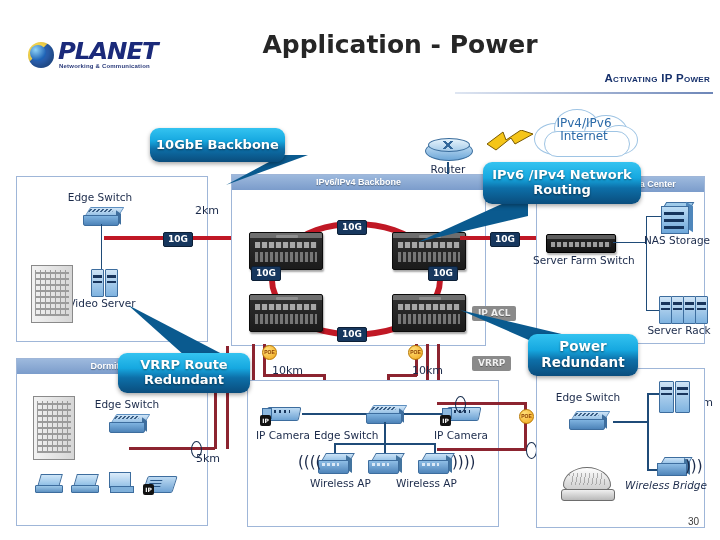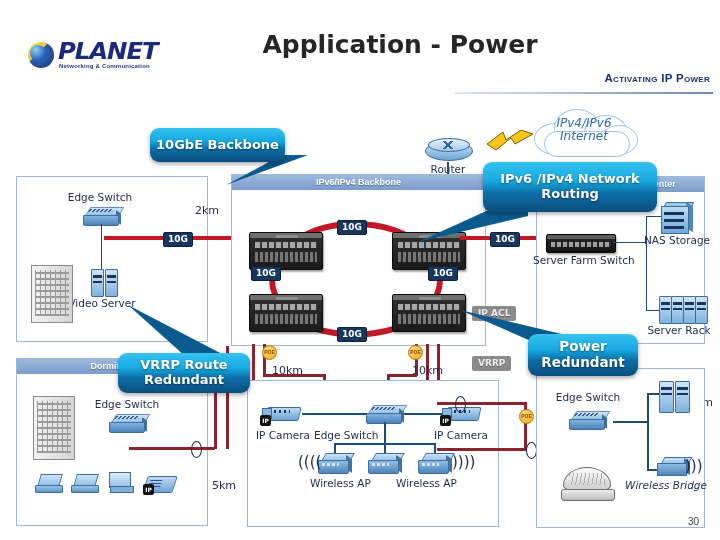--- a/index.html
+++ b/index.html
@@ -154,21 +154,21 @@
   .router .cyl{position:absolute;left:0;top:4px;width:46px;height:18px;border-radius:50%/50%;
     background:linear-gradient(180deg,#cfe7f8,#6ea7d8);border:1px solid #3a6d9d;}
   .router .top{position:absolute;left:3px;top:1px;width:40px;height:12px;border-radius:50%;
     background:linear-gradient(180deg,#e6f3fc,#a7ccea);border:1px solid #3a6d9d;}
   .router .arrows{position:absolute;left:11px;top:4px;width:24px;height:8px;
     background:
       linear-gradient(45deg,transparent 45%,#33679a 45% 55%,transparent 55%),
       linear-gradient(-45deg,transparent 45%,#33679a 45% 55%,transparent 55%);}
 
   
-  #cloud{left:528px;top:105px;width:112px;height:52px;font-style:italic;}
+  #cloud{left:528px;top:105px;width:112px;height:52px;}
   #cloud .c{position:absolute;background:#fff;border:1.5px solid #9ec4e4;border-radius:50%;}
   #cloud .t{position:absolute;left:0;top:12px;width:112px;text-align:center;
     font-size:12px;color:#2b6aa8;line-height:13px;z-index:3;font-family:"DejaVu Sans",sans-serif;}
 
   
   #bolt{left:487px;top:130px;width:46px;height:22px;}
 
   
   .link{position:absolute;background:#1f4b78;}
   .redlink{position:absolute;background:#c01825;}
@@ -350,21 +350,21 @@
         <div class="scr"></div>
         <div class="base"></div>
       </div>
     <div class="phone" style="left:128px;top:102px;"></div>
     <div class="ipbadge" style="left:126px;top:110px;">IP</div>
   </div>
 </div>
 
 <div class="maroon" style="left:129px;top:447px;width:86px;height:2.5px;"></div>
 <div class="oval" style="left:191px;top:441px;"></div>
-<div class="dist" style="left:212px;top:452px;margin-top:27px;">5km</div>
+<div class="dist" style="left:196px;top:452px;">5km</div>
 <div class="maroon" style="left:214px;top:355px;width:2.5px;height:94px;"></div>
 <div class="maroon" style="left:226px;top:346px;width:2.5px;height:103px;"></div>
 <div class="maroon" style="left:214px;top:355px;width:26px;height:2.5px;"></div>
 <div class="poe" style="left:229px;top:356px;">POE</div>
 
 <div class="maroon" style="left:252px;top:344px;width:2.5px;height:42px;"></div>
 <div class="maroon" style="left:263px;top:344px;width:2.5px;height:32px;"></div>
 <div class="maroon" style="left:263px;top:374px;width:62px;height:2.5px;"></div>
 <div class="maroon" style="left:323px;top:374px;width:2.5px;height:42px;"></div>
 <div class="poe" style="left:262px;top:345px;">POE</div>
@@ -479,21 +479,21 @@
 </div>
 
 <svg class="tail" style="left:196px;top:155px;width:130px;height:32px;">
   <polygon points="86,0 112,0 30,30" fill="#0a5a8f"></polygon>
 </svg>
 <div class="callout" id="co-backbone" style="left:150px;top:128px;width:135px;height:34px;font-size:13px;">10GbE Backbone</div>
 
 <svg class="tail" style="left:418px;top:190px;width:110px;height:56px;">
   <polygon points="110,2 110,26 0,52" fill="#0a5a8f"></polygon>
 </svg>
-<div class="callout" id="co-routing" style="left:483px;top:162px;width:150px;height:50px;font-size:13px;padding:0 12px;">IPv6 /IPv4 Network Routing</div>
+<div class="callout" id="co-routing" style="left:483px;top:162px;width:150px;height:42px;font-size:13px;padding:0 4px;">IPv6 /IPv4 Network Routing</div>
 
 <svg class="tail" style="left:128px;top:305px;width:110px;height:70px;">
   <polygon points="76,68 96,50 0,0" fill="#0a5a8f"></polygon>
 </svg>
 <div class="callout" id="co-vrrp" style="left:118px;top:353px;width:132px;height:40px;font-size:13px;">VRRP Route Redundant</div>
 
 <svg class="tail" style="left:460px;top:310px;width:110px;height:60px;">
   <polygon points="110,48 110,26 0,0" fill="#0a5a8f"></polygon>
 </svg>
 <div class="callout" id="co-power" style="left:528px;top:334px;width:110px;height:42px;font-size:13.5px;">Power Redundant</div>

